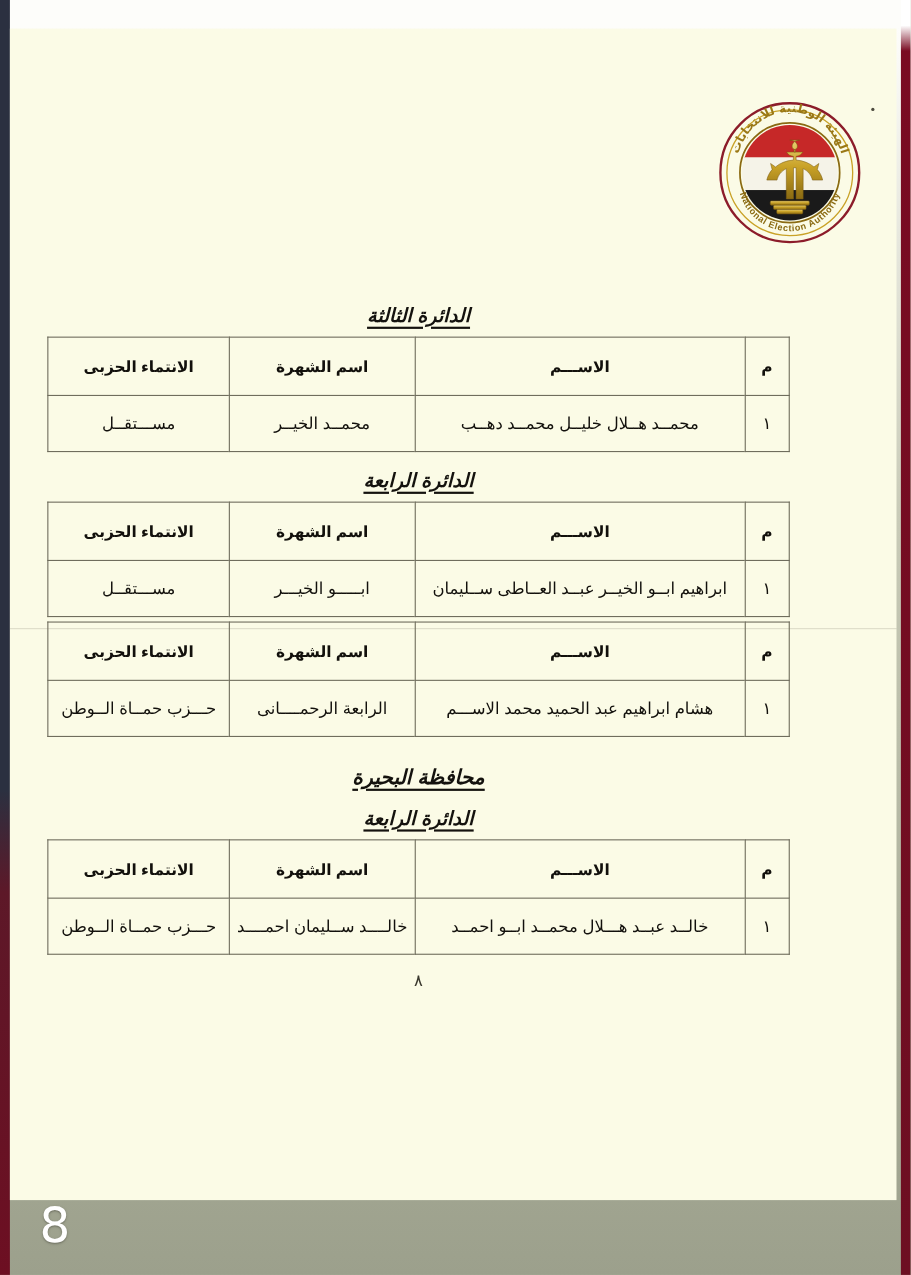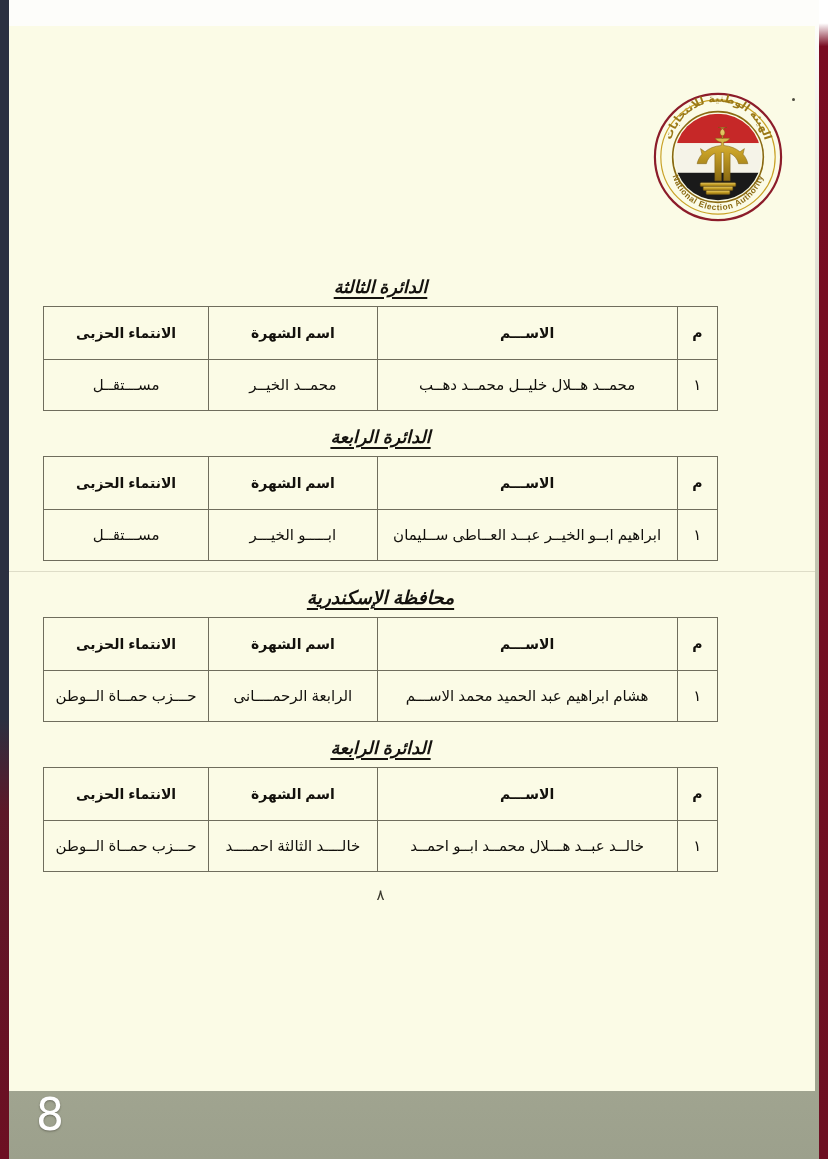--- a/index.html
+++ b/index.html
@@ -261,21 +261,20 @@
         <tbody>
           <tr>
             <td class="cell-no">١</td>
             <td>ابراهيم ابــو الخيــر عبــد العــاطى ســليمان</td>
             <td>ابـــــو الخيـــر</td>
             <td>مســـتقــل</td>
           </tr>
         </tbody>
       </table>
 
-      <div class="heading gov">محافظة الإسكندرية</div>
 
       <table class="cand">
         <colgroup>
             <col class="c-no">
             <col class="c-name">
             <col class="c-fame">
             <col class="c-party">
           </colgroup>
         <thead>
           <tr>
@@ -288,20 +287,21 @@
         <tbody>
           <tr>
             <td class="cell-no">١</td>
             <td>هشام ابراهيم عبد الحميد محمد الاســـم</td>
             <td>الرابعة الرحمــــانى</td>
             <td>حـــزب حمــاة الــوطن</td>
           </tr>
         </tbody>
       </table>
 
+      <div class="heading gov">محافظة البحيرة</div>
 
       <div class="heading district">الدائرة الرابعة</div>
       <table class="cand">
         <colgroup>
             <col class="c-no">
             <col class="c-name">
             <col class="c-fame">
             <col class="c-party">
           </colgroup>
         <thead>
@@ -309,21 +309,21 @@
             <th>م</th>
             <th>الاســـم</th>
             <th>اسم الشهرة</th>
             <th>الانتماء الحزبى</th>
           </tr>
         </thead>
         <tbody>
           <tr>
             <td class="cell-no">١</td>
             <td>خالــد عبــد هـــلال محمــد ابــو احمــد</td>
-            <td>خالــــد الثالثة احمــــد</td>
+            <td>خالــــد ســليمان احمــــد</td>
             <td>حـــزب حمــاة الــوطن</td>
           </tr>
         </tbody>
       </table>
 
       <div class="page-folio">٨</div>
 
     </div>
   </div>
 

